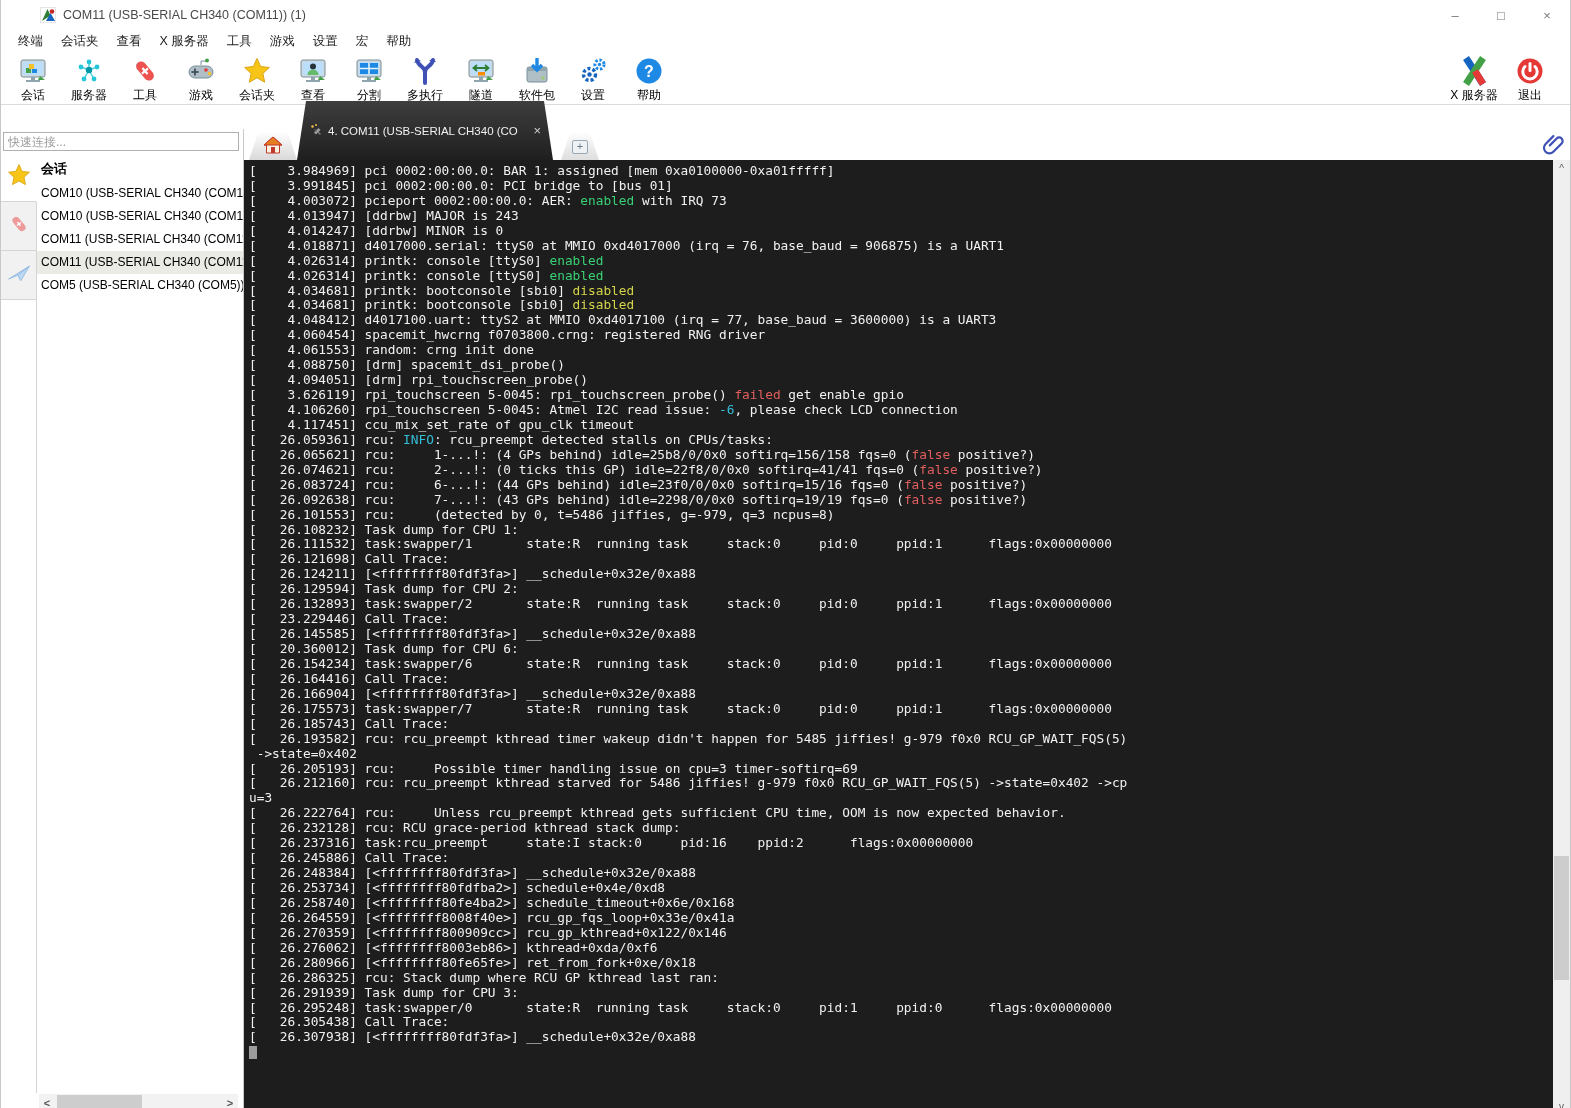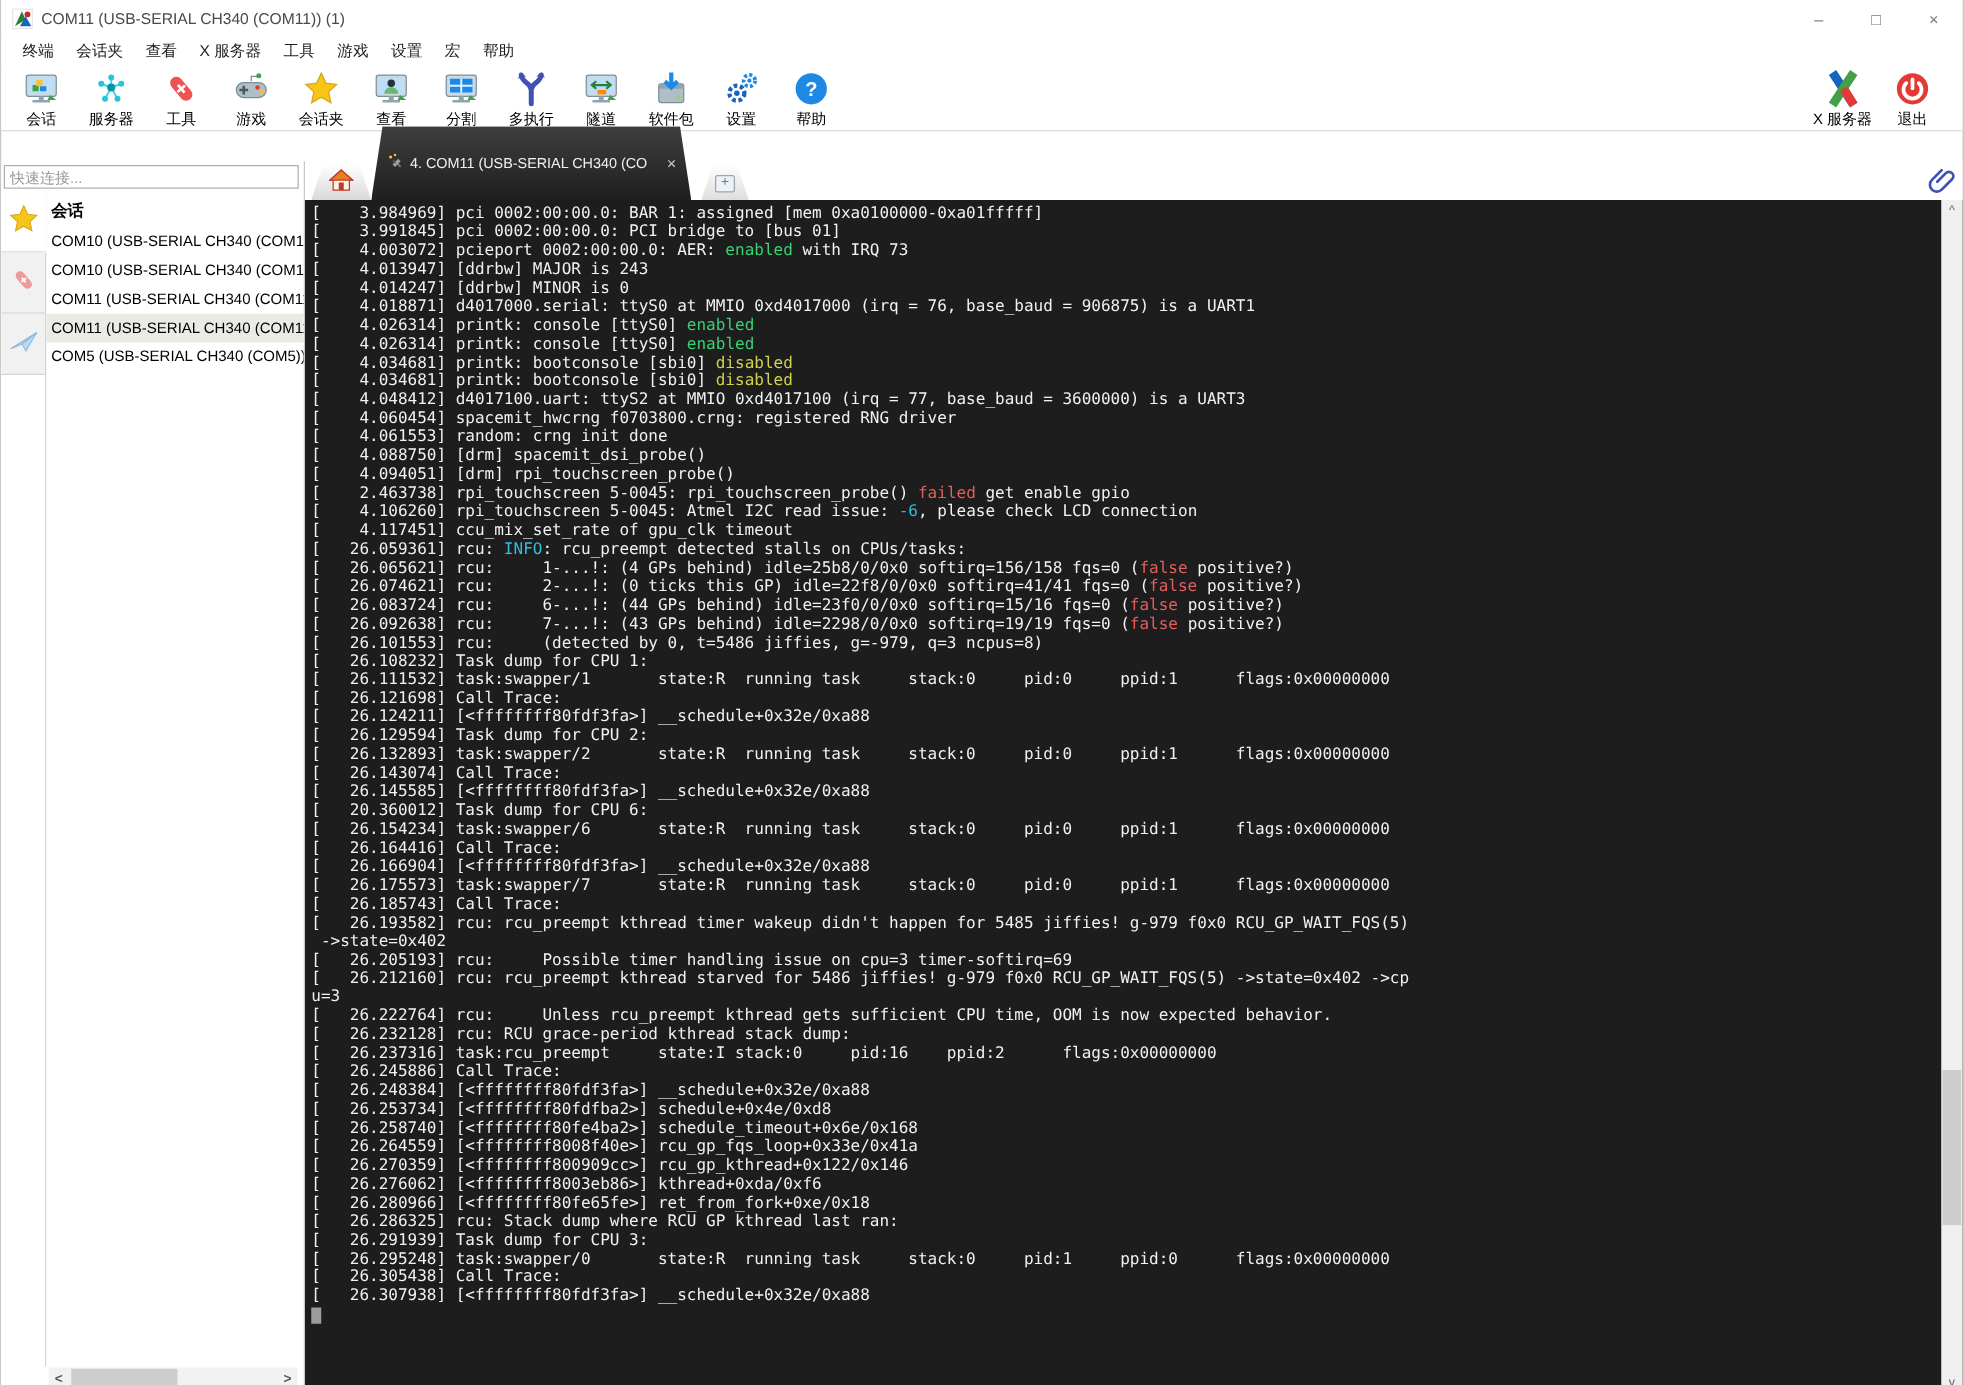--- a/index.html
+++ b/index.html
@@ -2,21 +2,21 @@
 <html style="--term-bg: #1d1d1d; --term-fg: #f1f1f1; --term-green: #39d175; --term-yellow: #d3d34a; --term-red: #e25f5f; --term-cyan: #33bfd8; --link-color: #1472d2;"><head>
 <meta charset="utf-8">
 <style>
   html,body{margin:0;padding:0;}
   body{
     width:1571px;height:1108px;overflow:hidden;background:#fff;
     font-family:"Liberation Sans",sans-serif;position:relative;
     border-left:1px solid #c8c8c8;border-right:1px solid #c8c8c8;box-sizing:border-box;
   }
   
-  .titlebar{height:30px;display:flex;align-items:center;background:#fff;}
+  .titlebar{height:30px;display:flex;align-items:center;background:#fff;padding-left:30px;}
   .titlebar .logo{margin:0 7px 0 9px;display:flex;}
   .title-text{font-size:12.5px;color:#494949;}
   .win-controls{margin-left:auto;display:flex;height:30px;}
   .win-btn{width:46px;height:30px;display:flex;align-items:center;justify-content:center;
     color:#7a7a7a;font-size:13px;}
   
   .menubar{height:23px;display:flex;align-items:center;padding-left:8px;background:#fff;}
   .menu-item{font-size:12.5px;color:#1d1d1d;padding:2px 9px;cursor:default;}
   
   .toolbar{height:52px;background:#fff;display:flex;align-items:flex-start;
@@ -381,36 +381,36 @@
           <div class="term-line"><span class="c-d">[    4.018871] d4017000.serial: ttyS0 at MMIO 0xd4017000 (irq = 76, base_baud = 906875) is a UART1</span></div>
           <div class="term-line"><span class="c-d">[    4.026314] printk: console [ttyS0] </span><span class="c-g">enabled</span></div>
           <div class="term-line"><span class="c-d">[    4.026314] printk: console [ttyS0] </span><span class="c-g">enabled</span></div>
           <div class="term-line"><span class="c-d">[    4.034681] printk: bootconsole [sbi0] </span><span class="c-y">disabled</span></div>
           <div class="term-line"><span class="c-d">[    4.034681] printk: bootconsole [sbi0] </span><span class="c-y">disabled</span></div>
           <div class="term-line"><span class="c-d">[    4.048412] d4017100.uart: ttyS2 at MMIO 0xd4017100 (irq = 77, base_baud = 3600000) is a UART3</span></div>
           <div class="term-line"><span class="c-d">[    4.060454] spacemit_hwcrng f0703800.crng: registered RNG driver</span></div>
           <div class="term-line"><span class="c-d">[    4.061553] random: crng init done</span></div>
           <div class="term-line"><span class="c-d">[    4.088750] [drm] spacemit_dsi_probe()</span></div>
           <div class="term-line"><span class="c-d">[    4.094051] [drm] rpi_touchscreen_probe()</span></div>
-          <div class="term-line"><span class="c-d">[    2.463738] rpi_touchscreen 5-0045: rpi_touchscreen_probe() </span><span class="c-r">failed</span><span class="c-d"> get enable gpio</span></div>
+          <div class="term-line"><span class="c-d">[    3.626119] rpi_touchscreen 5-0045: rpi_touchscreen_probe() </span><span class="c-r">failed</span><span class="c-d"> get enable gpio</span></div>
           <div class="term-line"><span class="c-d">[    4.106260] rpi_touchscreen 5-0045: Atmel I2C read issue: </span><span class="c-c">-6</span><span class="c-d">, please check LCD connection</span></div>
           <div class="term-line"><span class="c-d">[    4.117451] ccu_mix_set_rate of gpu_clk timeout</span></div>
           <div class="term-line"><span class="c-d">[   26.059361] rcu: </span><span class="c-c">INFO</span><span class="c-d">: rcu_preempt detected stalls on CPUs/tasks:</span></div>
           <div class="term-line"><span class="c-d">[   26.065621] rcu:     1-...!: (4 GPs behind) idle=25b8/0/0x0 softirq=156/158 fqs=0 (</span><span class="c-r">false</span><span class="c-d"> positive?)</span></div>
           <div class="term-line"><span class="c-d">[   26.074621] rcu:     2-...!: (0 ticks this GP) idle=22f8/0/0x0 softirq=41/41 fqs=0 (</span><span class="c-r">false</span><span class="c-d"> positive?)</span></div>
           <div class="term-line"><span class="c-d">[   26.083724] rcu:     6-...!: (44 GPs behind) idle=23f0/0/0x0 softirq=15/16 fqs=0 (</span><span class="c-r">false</span><span class="c-d"> positive?)</span></div>
           <div class="term-line"><span class="c-d">[   26.092638] rcu:     7-...!: (43 GPs behind) idle=2298/0/0x0 softirq=19/19 fqs=0 (</span><span class="c-r">false</span><span class="c-d"> positive?)</span></div>
           <div class="term-line"><span class="c-d">[   26.101553] rcu:     (detected by 0, t=5486 jiffies, g=-979, q=3 ncpus=8)</span></div>
           <div class="term-line"><span class="c-d">[   26.108232] Task dump for CPU 1:</span></div>
           <div class="term-line"><span class="c-d">[   26.111532] task:swapper/1       state:R  running task     stack:0     pid:0     ppid:1      flags:0x00000000</span></div>
           <div class="term-line"><span class="c-d">[   26.121698] Call Trace:</span></div>
           <div class="term-line"><span class="c-d">[   26.124211] [&lt;ffffffff80fdf3fa&gt;] __schedule+0x32e/0xa88</span></div>
           <div class="term-line"><span class="c-d">[   26.129594] Task dump for CPU 2:</span></div>
           <div class="term-line"><span class="c-d">[   26.132893] task:swapper/2       state:R  running task     stack:0     pid:0     ppid:1      flags:0x00000000</span></div>
-          <div class="term-line"><span class="c-d">[   26.143074] Call Trace:</span></div>
+          <div class="term-line"><span class="c-d">[   23.229446] Call Trace:</span></div>
           <div class="term-line"><span class="c-d">[   26.145585] [&lt;ffffffff80fdf3fa&gt;] __schedule+0x32e/0xa88</span></div>
           <div class="term-line"><span class="c-d">[   20.360012] Task dump for CPU 6:</span></div>
           <div class="term-line"><span class="c-d">[   26.154234] task:swapper/6       state:R  running task     stack:0     pid:0     ppid:1      flags:0x00000000</span></div>
           <div class="term-line"><span class="c-d">[   26.164416] Call Trace:</span></div>
           <div class="term-line"><span class="c-d">[   26.166904] [&lt;ffffffff80fdf3fa&gt;] __schedule+0x32e/0xa88</span></div>
           <div class="term-line"><span class="c-d">[   26.175573] task:swapper/7       state:R  running task     stack:0     pid:0     ppid:1      flags:0x00000000</span></div>
           <div class="term-line"><span class="c-d">[   26.185743] Call Trace:</span></div>
           <div class="term-line"><span class="c-d">[   26.193582] rcu: rcu_preempt kthread timer wakeup didn't happen for 5485 jiffies! g-979 f0x0 RCU_GP_WAIT_FQS(5)</span></div>
           <div class="term-line"><span class="c-d"> -&gt;state=0x402</span></div>
           <div class="term-line"><span class="c-d">[   26.205193] rcu:     Possible timer handling issue on cpu=3 timer-softirq=69</span></div>

